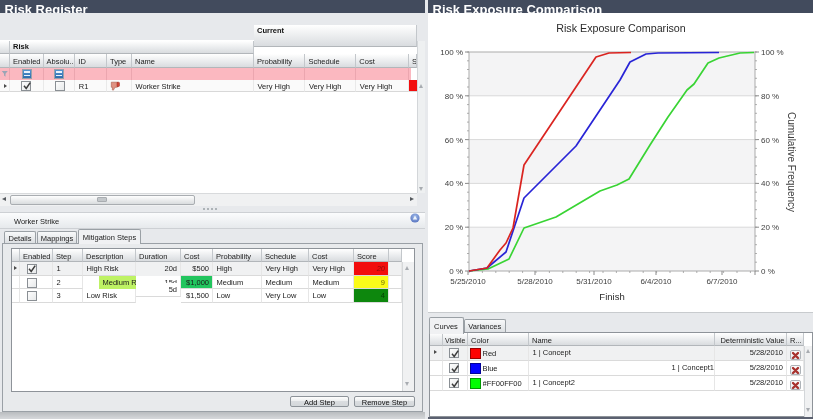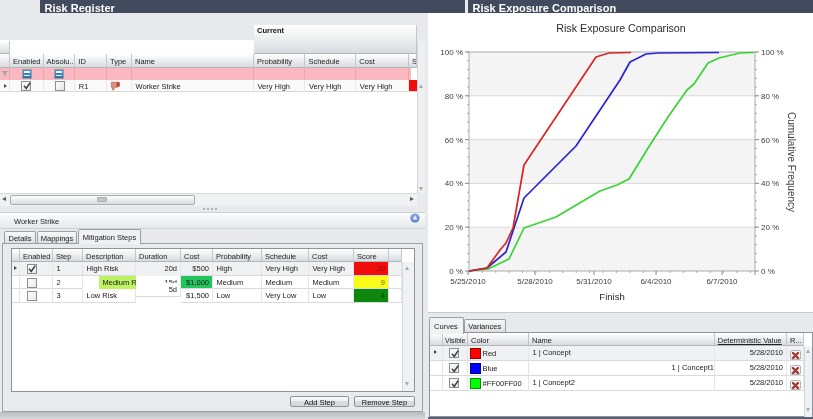--- a/index.html
+++ b/index.html
@@ -1,18 +1,18 @@
 <!DOCTYPE html>
 <html><head><meta charset="utf-8"><style>
 html,body{margin:0;padding:0;}
 #root{position:relative;width:813px;height:419px;background:#e7e9ec;overflow:hidden;
  font-family:"Liberation Sans",sans-serif;}
 .c{position:absolute;box-sizing:border-box;font-size:7.5px;line-height:1;color:#1b1b1b;
  white-space:nowrap;overflow:hidden;}
-.tbar{background:#424b5d;color:#fff;font-weight:bold;font-size:11px;padding:3px 0 0 4.5px;margin-left:40px;}
+.tbar{background:#424b5d;color:#fff;font-weight:bold;font-size:13px;padding:3px 0 0 4.5px;}
 .hd{background:linear-gradient(#ffffff,#e8eaec 60%,#d9dcdf);border-right:1px solid #c3c7cb;
  border-bottom:1px solid #b2b6ba;padding:3px 0 0 3px;color:#222;}
 .ghd{background:linear-gradient(#ffffff,#e8eaec 60%,#d9dcdf);border-right:1px solid #c3c7cb;
  border-bottom:1px solid #b2b6ba;padding:2px 0 0 3px;color:#111;font-weight:bold;}
 .fc{background:#fbb8c0;border-right:1px solid #eba6af;}
 .dc{background:#fafafa;border-right:1px solid #e9e9e9;border-bottom:1px solid #d8d8d8;
  padding:3px 0 0 3.5px;}
 .dc2{border-right:1px solid #e6e6e6;border-bottom:1px solid #dadada;padding:3px 0 0 3.5px;}
 .rt{text-align:right;padding:3px 3px 0 0;}
 .btn{background:linear-gradient(#fdfdfd,#eceeef 45%,#dadde0 50%,#d3d7da);
@@ -23,21 +23,22 @@
  border-radius:2px 2px 0 0;text-align:center;padding-top:3px;z-index:5;}
 .cb{position:absolute;box-sizing:border-box;width:10px;height:10px;
  border:1px solid #8a8f94;background:linear-gradient(135deg,#fdfdfd,#e7e9ea);}
 .arr{position:absolute;width:0;height:0;}
 </style></head><body>
 <div id="root">
 
 <div class="c tbar" style="left:0;top:0;width:425px;height:13px;">Risk Register</div>
 <div class="c " style="left:0px;top:40px;width:417px;height:153px;background:#ffffff;"></div>
 <div class="c ghd" style="left:0px;top:41px;width:10px;height:13px;border-right:1px solid #c3c7cb;"></div>
-<div class="c ghd" style="left:254px;top:25px;width:163px;height:29px;">Current</div>
+<div class="c ghd" style="left:10px;top:41px;width:244px;height:13px;">Risk</div>
+<div class="c ghd" style="left:254px;top:25px;width:163px;height:22px;">Current</div>
 <div class="c hd" style="left:0px;top:54px;width:10px;height:14px;padding-top:4px;"></div>
 <div class="c hd" style="left:10px;top:54px;width:33.5px;height:14px;padding-top:4px;">Enabled</div>
 <div class="c hd" style="left:43.5px;top:54px;width:31.799999999999997px;height:14px;padding-top:4px;">Absolu...</div>
 <div class="c hd" style="left:75.3px;top:54px;width:31.700000000000003px;height:14px;padding-top:4px;">ID</div>
 <div class="c hd" style="left:107px;top:54px;width:25px;height:14px;padding-top:4px;">Type</div>
 <div class="c hd" style="left:132px;top:54px;width:122px;height:14px;padding-top:4px;">Name</div>
 <div class="c hd" style="left:254px;top:54px;width:51.39999999999998px;height:14px;padding-top:4px;">Probability</div>
 <div class="c hd" style="left:305.4px;top:54px;width:50.900000000000034px;height:14px;padding-top:4px;">Schedule</div>
 <div class="c hd" style="left:356.3px;top:54px;width:52.69999999999999px;height:14px;padding-top:4px;">Cost</div>
 <div class="c hd" style="left:409px;top:54px;width:8px;height:14px;padding-top:4px;">Sc</div>
@@ -296,21 +297,21 @@
       <polyline points="41.0,258.0 59.0,255.0 72.0,237.0 78.0,230.0 85.0,215.0 96.0,152.0 168.0,44.0 181.0,40.0 203.0,39.5" fill="none" stroke="#da2420" stroke-width="1.7" stroke-linejoin="round"></polyline>
     </svg>
 <div class="c tabsel" style="left:428.5px;top:317px;width:35.0px;height:16.5px;padding-top:4.5px;">Curves</div>
 <div class="c tab" style="left:464px;top:318.5px;width:41.5px;height:13.5px;">Variances</div>
 <div class="c " style="left:429px;top:332px;width:383.5px;height:85px;background:#ffffff;border:1px solid #8e9399;z-index:1;"></div>
 <div style="position:absolute;z-index:3;">
 <div class="c hd" style="left:430px;top:333px;width:13px;height:12.5px;padding-top:4px;"></div>
 <div class="c hd" style="left:443px;top:333px;width:25px;height:12.5px;padding-top:4px;font-size:7px;padding-left:2px;">Visible</div>
 <div class="c hd" style="left:468px;top:333px;width:61px;height:12.5px;padding-top:4px;">Color</div>
 <div class="c hd" style="left:529px;top:333px;width:186px;height:12.5px;padding-top:4px;">Name</div>
-<div class="c hd" style="left:715px;top:333px;width:72px;height:12.5px;text-align:center;padding:4px 1.5px 0 0;text-decoration:underline;">Deterministic Value</div>
+<div class="c hd" style="left:715px;top:333px;width:72px;height:12.5px;text-align:right;padding:4px 1.5px 0 0;">Deterministic Value</div>
 <div class="c hd" style="left:787px;top:333px;width:17px;height:12.5px;padding-top:4px;">R...</div>
 <div class="c dc2" style="left:430px;top:345.5px;width:13px;height:15.0px;background:#f0f1f2;padding:0;"></div>
 <div class="arr" style="left:433.5px;top:350.0px;border-left:3.5px solid #4a4a4a;border-top:2.5px solid transparent;border-bottom:2.5px solid transparent;z-index:4;"></div>
 <div class="c dc2" style="left:443px;top:345.5px;width:25px;height:15.0px;background:#f0f1f2;"></div>
 <div class="cb" style="left:449px;top:348.0px;z-index:4;"></div>
 <svg class="c" style="left:449.5px;top:348.5px;z-index:6;" width="10" height="10" viewBox="0 0 10 10">
         <path d="M2,4.8 L4.2,7.4 L8.2,1.6" fill="none" stroke="#3c3c3c" stroke-width="1.5"></path>
       </svg>
 <div class="c dc2" style="left:468px;top:345.5px;width:61px;height:15.0px;background:#f0f1f2;"></div>
 <div class="c" style="left:470px;top:347.5px;width:11px;height:11px;background:#fd0202;border:1px solid rgba(0,0,0,0.4);z-index:4;"></div>

